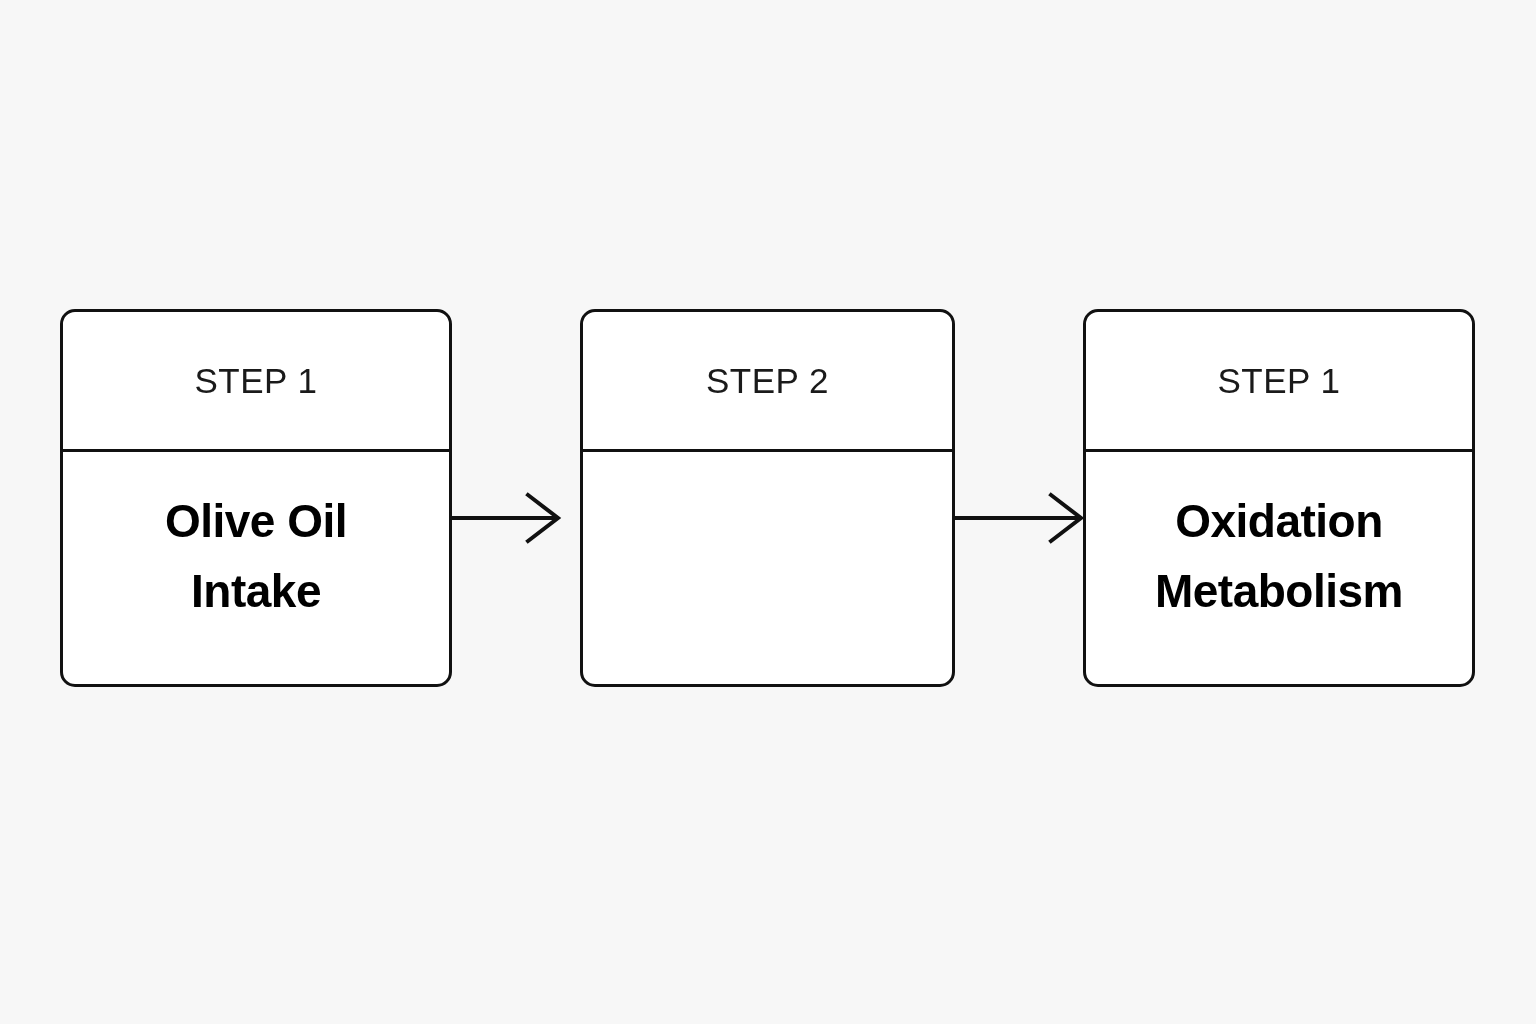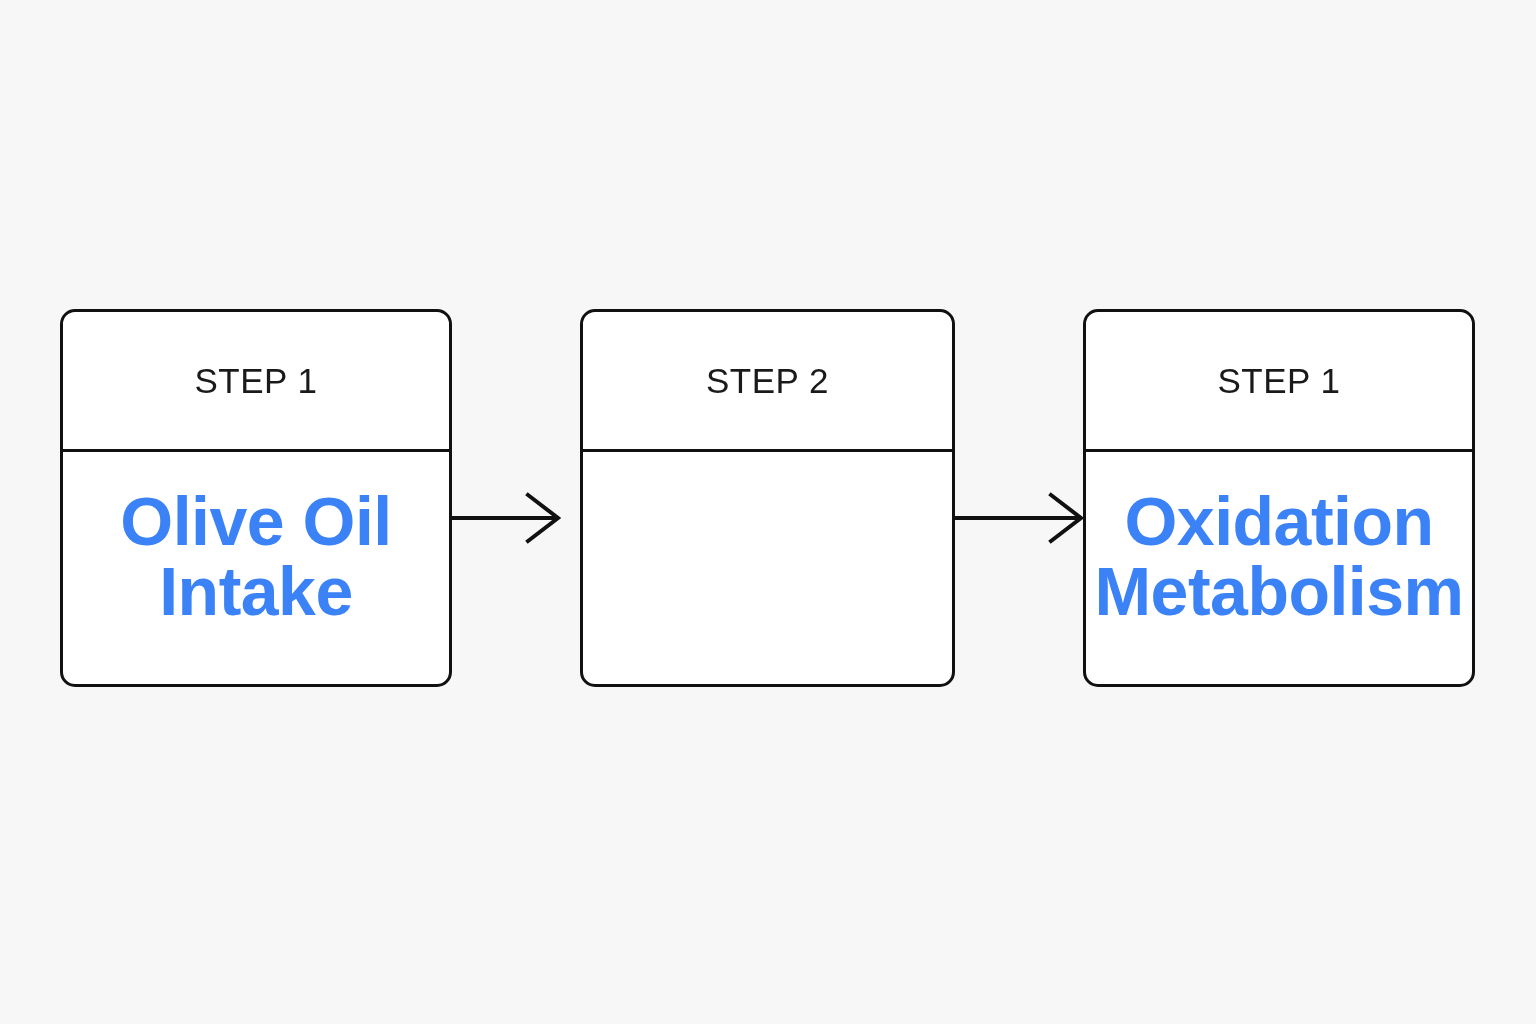--- a/index.html
+++ b/index.html
@@ -62,24 +62,24 @@
   .step-body {
     flex: 1 1 auto;
     display: flex;
     align-items: flex-start;
     justify-content: center;
     padding-top: 34px;
     box-sizing: border-box;
   }
 
   .step-title {
-    font-size: 68px;
+    font-size: 46px;
     font-weight: bold;
     line-height: 70px;
-    color: #3b82f6;
+    color: #000000;
     text-align: center;
     letter-spacing: -0.5px;
     white-space: pre-line;
     padding: 0 10px;
   }
 
   
   .connector {
     position: absolute;
     top: 489px;

